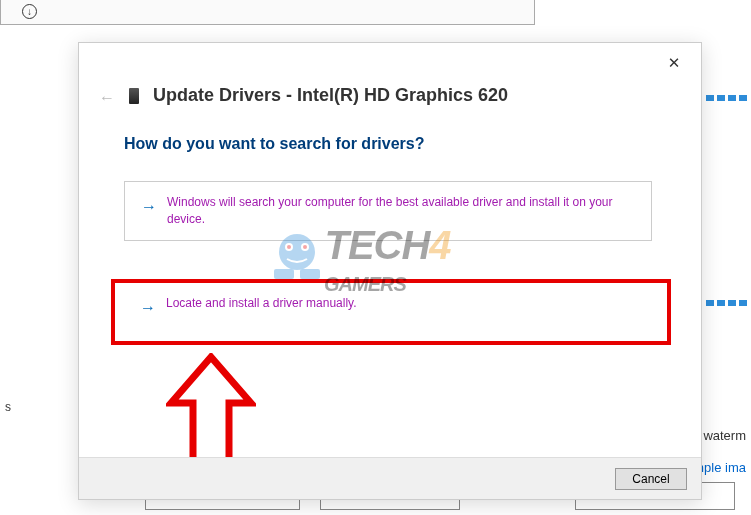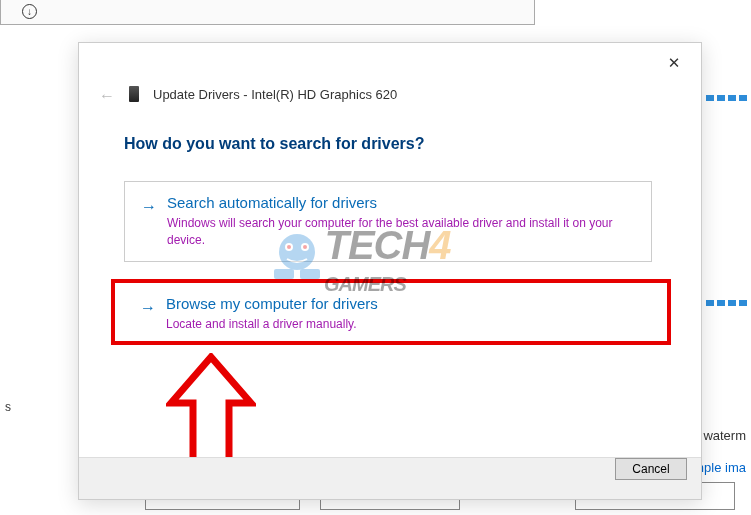--- a/index.html
+++ b/index.html
@@ -76,22 +76,23 @@
       color: #bbb;
       font-size: 16px;
       font-weight: 300;
     }
     .device-icon {
       width: 10px; height: 16px;
       background: linear-gradient(#555, #222);
       border-radius: 1px;
     }
     .dialog-title {
-      font-size: 13px;
+      font-size: 18px;
       color: #333;
+      font-weight: bold;
     }
     .dialog-heading {
       position: absolute;
       top: 92px;
       left: 45px;
       font-size: 16px;
       color: #003d7a;
       font-weight: 700;
     }
 
@@ -149,20 +150,21 @@
     }
 
     .dialog-footer {
       position: absolute;
       bottom: 0; left: 0; right: 0;
       height: 42px;
       border-top: 1px solid #ddd;
       background: #f0f0f0;
       display: flex;
       justify-content: flex-end;
+      align-items: center;
       padding-right: 14px;
     }
     .cancel-btn {
       width: 72px;
       height: 22px;
       font-size: 12px;
       background: #e1e1e1;
       border: 1px solid #999;
       cursor: pointer;
     }
@@ -207,29 +209,27 @@
     <span class="back-arrow-disabled">←</span>
     <span class="device-icon"></span>
     <span class="dialog-title">Update Drivers - Intel(R) HD Graphics 620</span>
   </div>
 
   <div class="dialog-heading">How do you want to search for drivers?</div>
 
   <div class="option-box option1">
     <div class="option-arrow">→</div>
     <div class="option-content">
-      <div class="option-title">Search automatically for drivers</div>
       <div class="option-desc">Windows will search your computer for the best available driver and install it on your device.</div>
     </div>
   </div>
 
   <div class="option-box option2">
     <div class="option-arrow">→</div>
     <div class="option-content">
-      <div class="option-title">Browse my computer for drivers</div>
       <div class="option-desc">Locate and install a driver manually.</div>
     </div>
   </div>
 
   <div class="watermark">
     <svg width="46" height="52" style="vertical-align:middle">
       <circle cx="23" cy="23" r="18" fill="#2d8cd8"></circle>
       <circle cx="15" cy="18" r="4" fill="#fff"></circle>
       <circle cx="31" cy="18" r="4" fill="#fff"></circle>
       <circle cx="15" cy="18" r="2" fill="#e60000"></circle>

